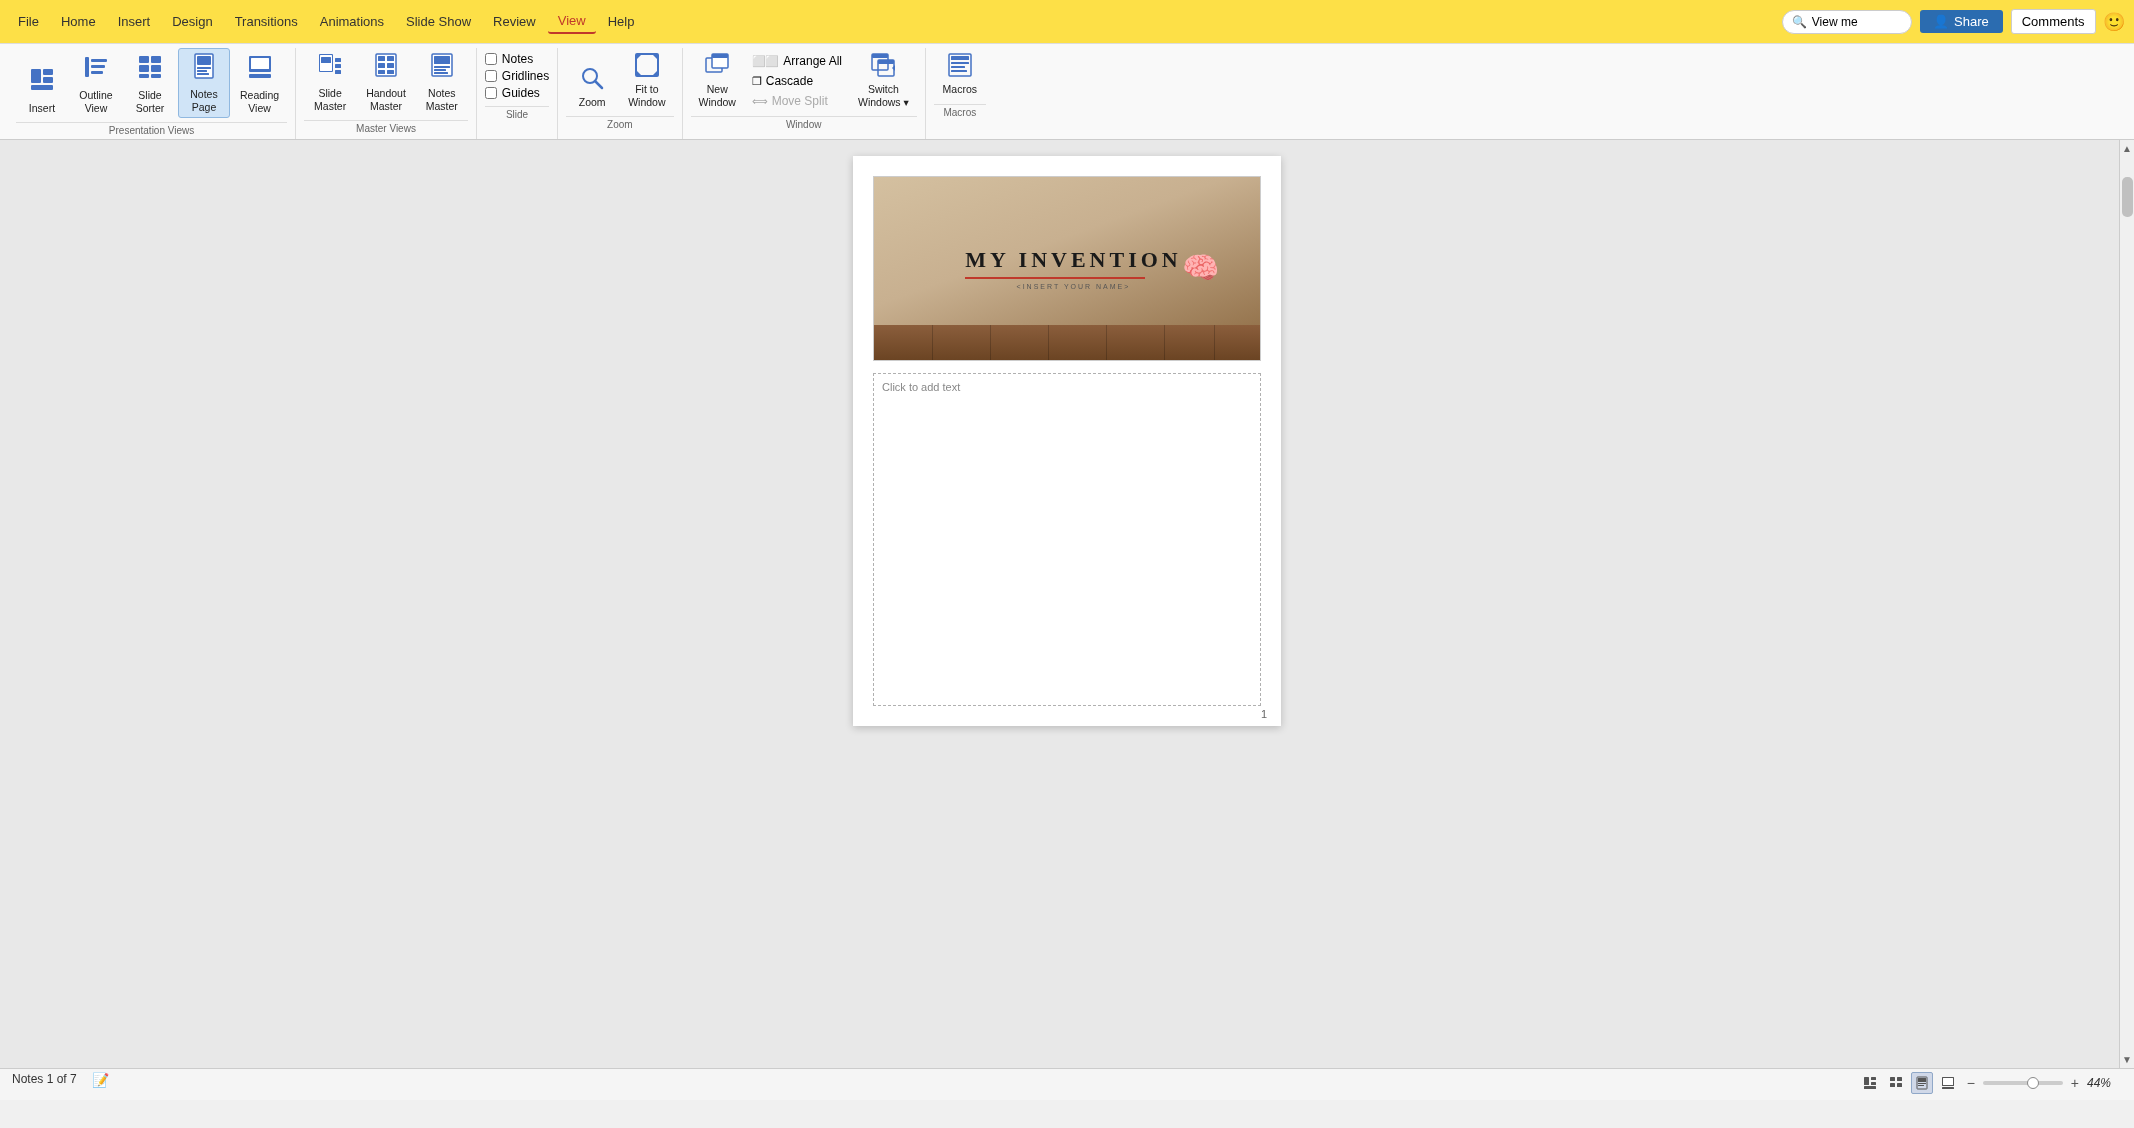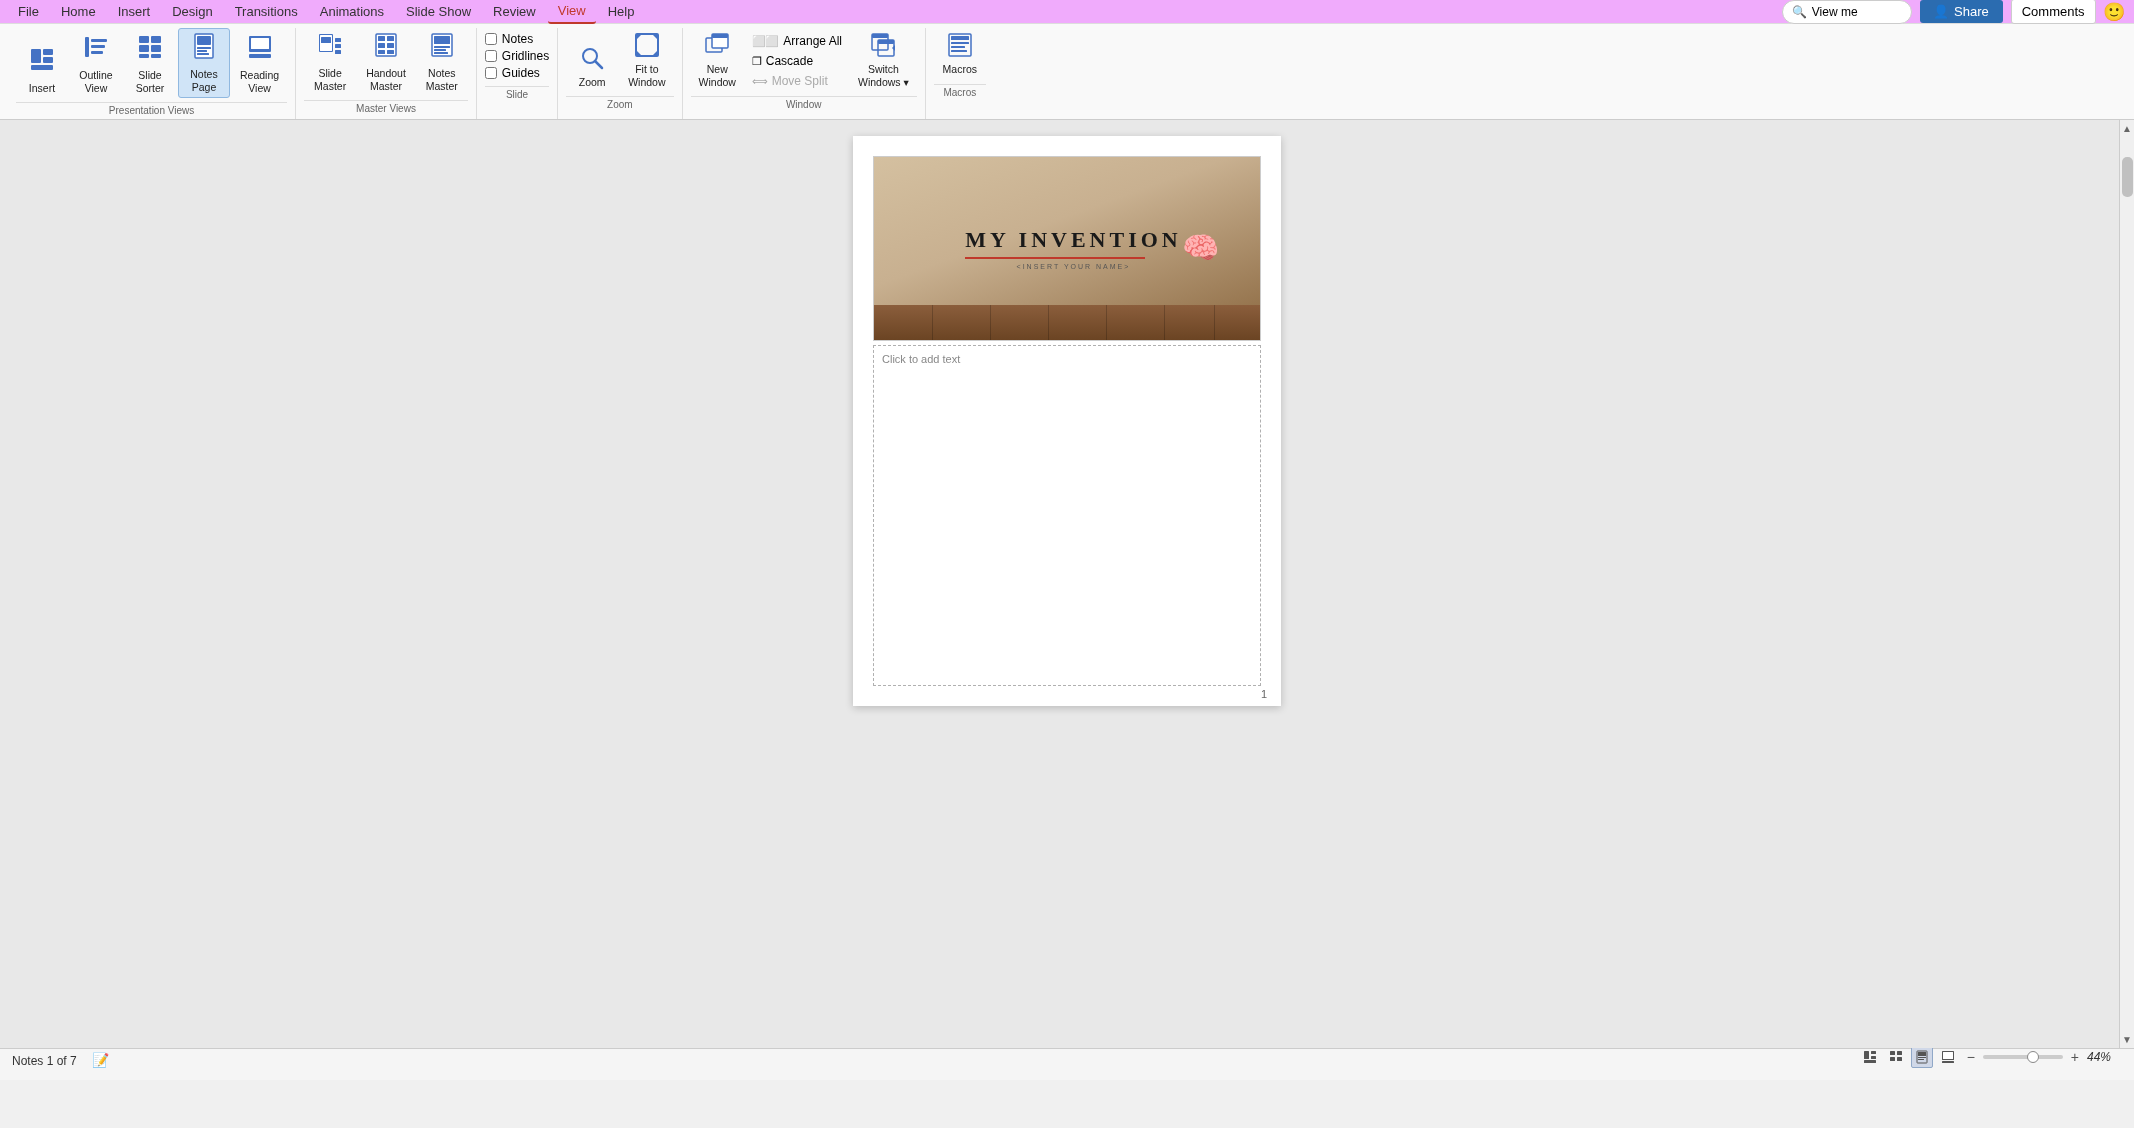--- a/index.html
+++ b/index.html
@@ -1,24 +1,24 @@
 <!DOCTYPE html>
 <html><head>
   <meta charset="utf-8">
   <style>
     * { box-sizing: border-box; margin: 0; padding: 0; }
     body { font-family: 'Segoe UI', Arial, sans-serif; font-size: 12px; background: #f0f0f0; overflow: hidden; width: 2134px; height: 1128px; }
 
     
     .menu-bar {
-      background: #f0abfc;
+      background: #fde047;
       border-bottom: 1px solid #ddd;
       display: flex;
       align-items: center;
-      height: 24px;
+      height: 44px;
       padding: 0 8px;
       gap: 2px;
     }
     .menu-item {
       padding: 4px 10px;
       font-size: 13px;
       color: #333;
       cursor: pointer;
       border-radius: 3px;
     }
@@ -261,21 +261,21 @@
     }
     .slide-floor-plank {
       position: absolute;
       height: 100%;
       border-right: 1px solid rgba(0,0,0,0.2);
     }
 
     
     .notes-dotted-border {
       border: 1.5px dashed #b0b0b0;
-      margin-top: 4px;
+      margin-top: 12px;
       padding: 6px 8px;
       flex: 1;
       min-height: 220px;
       position: relative;
     }
     .notes-placeholder-text {
       font-size: 11px;
       color: #888;
     }
 
@@ -287,22 +287,22 @@
       font-size: 11px;
       color: #666;
     }
 
     
     .status-bar {
       background: #f5f5f5;
       border-top: 1px solid #ccc;
       height: 32px;
       display: flex;
-      align-items: flex-end;
-      padding: 12px 12px;
+      align-items: flex-start;
+      padding: 3px 12px;
       gap: 16px;
       font-size: 12px;
       color: #333;
     }
     .status-right {
       margin-left: auto;
       display: flex;
       align-items: center;
       gap: 8px;
     }

